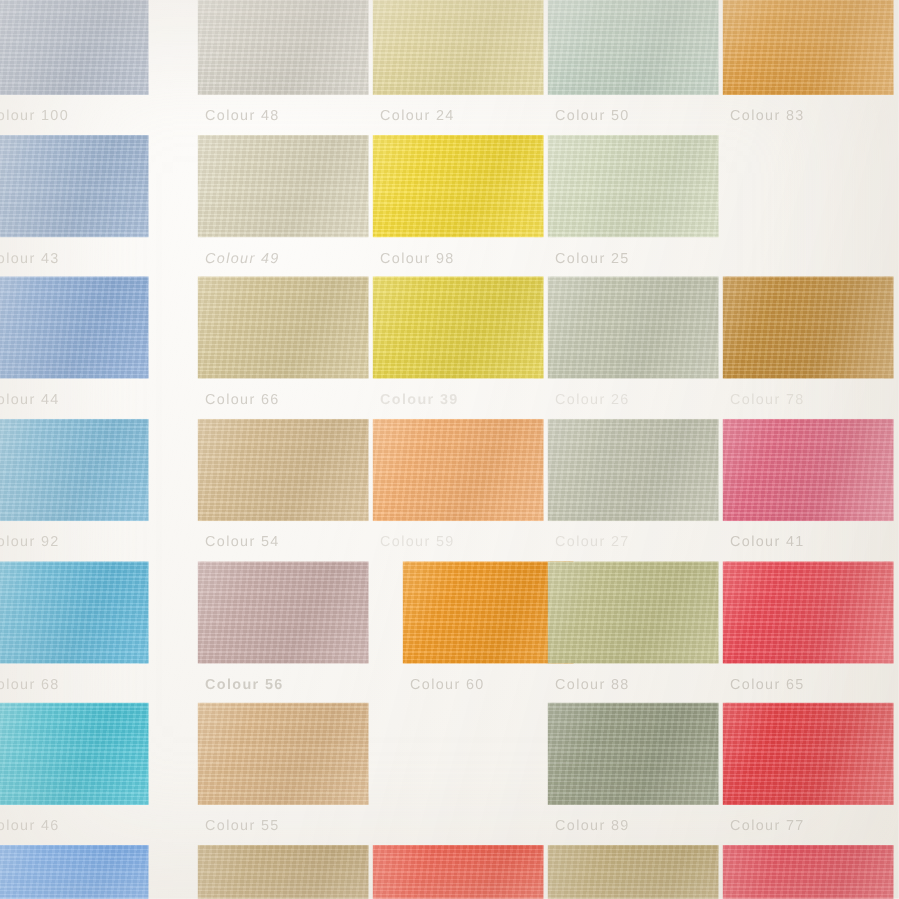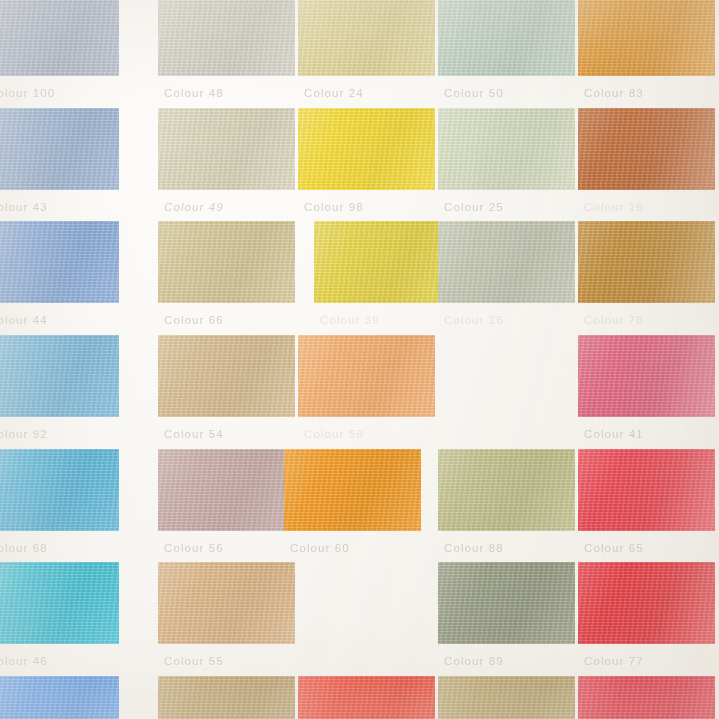--- a/index.html
+++ b/index.html
@@ -202,48 +202,39 @@
       </div>
       <div class="cell" style="left: 438px; top: 108px;">
         <div class="swatch-wrap">
           <div class="swatch" style="background: rgb(217, 224, 196);">
             <div class="weave"></div>
             <div class="sheen"></div>
           </div>
         </div>
         <div class="label mid">Colour 25</div>
       </div>
-      <div class="cell" style="left: 578px; top: 108px;">
-        <div class="swatch-wrap">
-          <div class="swatch" style="background: rgb(196, 112, 63);">
-            <div class="weave"></div>
-            <div class="sheen"></div>
-          </div>
-        </div>
-        <div class="label faint">Colour 16</div>
-      </div>
       <div class="cell" style="left: -18px; top: 221px;">
         <div class="swatch-wrap">
           <div class="swatch" style="background: rgb(143, 176, 219);">
             <div class="weave"></div>
             <div class="sheen"></div>
           </div>
         </div>
         <div class="label mid">Colour 44</div>
       </div>
       <div class="cell" style="left: 158px; top: 221px;">
         <div class="swatch-wrap">
           <div class="swatch" style="background: rgb(216, 201, 155);">
             <div class="weave"></div>
             <div class="sheen"></div>
           </div>
         </div>
         <div class="label mid">Colour 66</div>
       </div>
-      <div class="cell" style="left: 314px; top: 221px;">
+      <div class="cell" style="left: 298px; top: 221px; font-weight: bold;">
         <div class="swatch-wrap">
           <div class="swatch" style="background: rgb(232, 214, 76);">
             <div class="weave"></div>
             <div class="sheen"></div>
           </div>
         </div>
         <div class="label faint">Colour 39</div>
       </div>
       <div class="cell" style="left: 438px; top: 221px;">
         <div class="swatch-wrap">
@@ -283,48 +274,57 @@
       </div>
       <div class="cell" style="left: 298px; top: 335px;">
         <div class="swatch-wrap">
           <div class="swatch" style="background: rgb(246, 178, 116);">
             <div class="weave"></div>
             <div class="sheen"></div>
           </div>
         </div>
         <div class="label faint">Colour 59</div>
       </div>
+      <div class="cell" style="left: 438px; top: 335px;">
+        <div class="swatch-wrap">
+          <div class="swatch" style="background: rgb(198, 200, 180);">
+            <div class="weave"></div>
+            <div class="sheen"></div>
+          </div>
+        </div>
+        <div class="label faint">Colour 27</div>
+      </div>
       <div class="cell" style="left: 578px; top: 335px;">
         <div class="swatch-wrap">
           <div class="swatch" style="background: rgb(227, 106, 133);">
             <div class="weave"></div>
             <div class="sheen"></div>
           </div>
         </div>
         <div class="label mid">Colour 41</div>
       </div>
       <div class="cell" style="left: -18px; top: 449px;">
         <div class="swatch-wrap">
           <div class="swatch" style="background: rgb(99, 188, 221);">
             <div class="weave"></div>
             <div class="sheen"></div>
           </div>
         </div>
         <div class="label mid">Colour 68</div>
       </div>
-      <div class="cell" style="left: 158px; top: 449px;">
+      <div class="cell" style="left: 158px; top: 449px; font-weight: bold;">
         <div class="swatch-wrap">
           <div class="swatch" style="background: rgb(203, 175, 171);">
             <div class="weave"></div>
             <div class="sheen"></div>
           </div>
         </div>
         <div class="label mid">Colour 56</div>
       </div>
-      <div class="cell" style="left: 284px; top: 449px;">
+      <div class="cell" style="left: 295px; top: 449px; padding-left: 27px;">
         <div class="swatch-wrap">
           <div class="swatch" style="background: rgb(243, 156, 40);">
             <div class="weave"></div>
             <div class="sheen"></div>
           </div>
         </div>
         <div class="label mid">Colour 60</div>
       </div>
       <div class="cell" style="left: 438px; top: 449px;">
         <div class="swatch-wrap">

